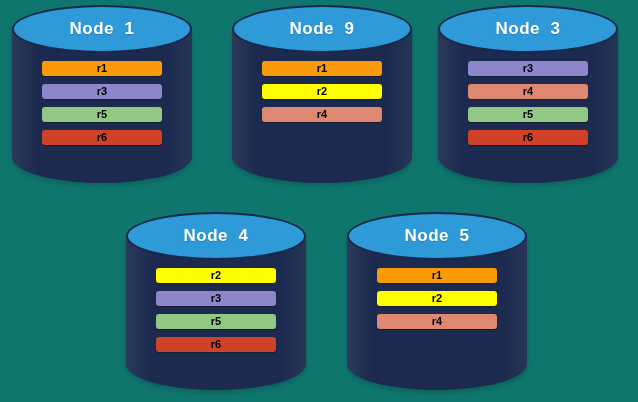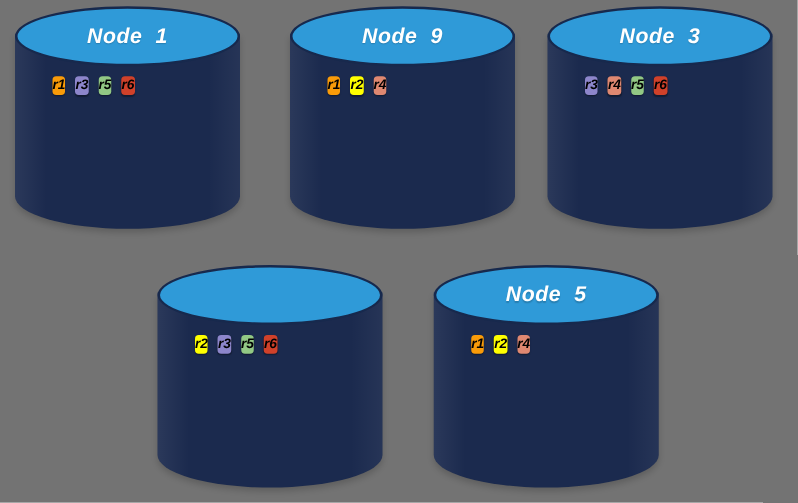--- a/index.html
+++ b/index.html
@@ -84,40 +84,41 @@
     text-shadow: 0 1px 1px rgba(0,0,0,0.18);
   }
 
   
   .replica-stack {
     position: absolute;
     left: 30px;
     top: 56px;
     width: 120px;
     display: flex;
+    flex-direction: column;
     gap: 8px;
   }
 
   .replica-bar {
     height: 15px;
     border-radius: 3px;
     display: flex;
     align-items: center;
     justify-content: center;
     color: #000000;
     font-size: 11px;
     font-weight: bold;
     line-height: 1;
     box-shadow: 0 1px 1px rgba(0,0,0,0.35);
   }
 </style>
 </head>
 <body>
 
-<div id="diagram" style="background: #737373; font-style: italic;">
+<div id="diagram" style="background: #0f766e;">
     <div class="node" style="left: 12px; top: 5px;">
       <div class="cyl-body" style="background: rgb(27, 42, 78);"></div>
       <div class="cyl-top" style="background: rgb(47, 154, 216);"></div>
       <div class="node-label" style="color: rgb(255, 255, 255);">Node  1</div>
       <div class="replica-stack">
         <div class="replica-bar" style="background: rgb(249, 155, 9); color: rgb(0, 0, 0);">r1</div>
         <div class="replica-bar" style="background: rgb(141, 134, 203); color: rgb(0, 0, 0);">r3</div>
         <div class="replica-bar" style="background: rgb(146, 200, 132); color: rgb(0, 0, 0);">r5</div>
         <div class="replica-bar" style="background: rgb(208, 65, 42); color: rgb(0, 0, 0);">r6</div>
       </div>
@@ -139,20 +140,21 @@
       <div class="replica-stack">
         <div class="replica-bar" style="background: rgb(141, 134, 203); color: rgb(0, 0, 0);">r3</div>
         <div class="replica-bar" style="background: rgb(223, 136, 113); color: rgb(0, 0, 0);">r4</div>
         <div class="replica-bar" style="background: rgb(146, 200, 132); color: rgb(0, 0, 0);">r5</div>
         <div class="replica-bar" style="background: rgb(208, 65, 42); color: rgb(0, 0, 0);">r6</div>
       </div>
     </div>
     <div class="node" style="left: 126px; top: 212px;">
       <div class="cyl-body" style="background: rgb(27, 42, 78);"></div>
       <div class="cyl-top" style="background: rgb(47, 154, 216);"></div>
+      <div class="node-label" style="color: rgb(255, 255, 255);">Node  4</div>
       <div class="replica-stack">
         <div class="replica-bar" style="background: rgb(255, 255, 0); color: rgb(0, 0, 0);">r2</div>
         <div class="replica-bar" style="background: rgb(141, 134, 203); color: rgb(0, 0, 0);">r3</div>
         <div class="replica-bar" style="background: rgb(146, 200, 132); color: rgb(0, 0, 0);">r5</div>
         <div class="replica-bar" style="background: rgb(208, 65, 42); color: rgb(0, 0, 0);">r6</div>
       </div>
     </div>
     <div class="node" style="left: 347px; top: 212px;">
       <div class="cyl-body" style="background: rgb(27, 42, 78);"></div>
       <div class="cyl-top" style="background: rgb(47, 154, 216);"></div>

